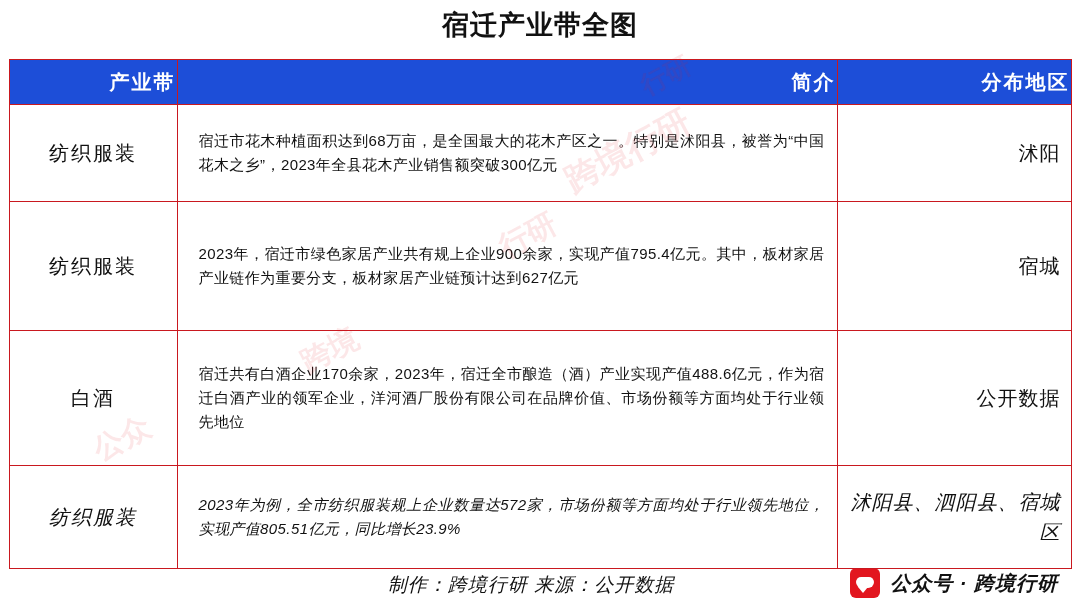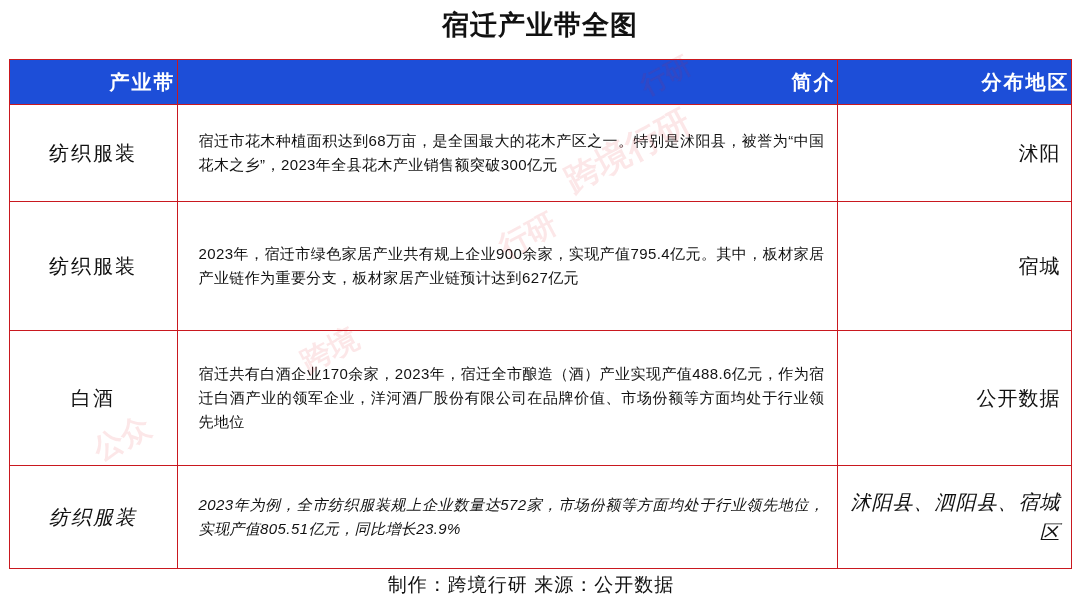--- a/index.html
+++ b/index.html
@@ -75,20 +75,21 @@
     color: #111111;
     padding: 6px 10px;
     line-height: 1.5;
   }
   .footer {
     position: absolute;
     left: 0;
     right: 0;
     bottom: 8px;
     height: 34px;
+    font-style: italic;
   }
   .credit {
     position: absolute;
     left: 0;
     width: 1062px;
     text-align: center;
     font-size: 19px;
     color: #111111;
     letter-spacing: 1px;
     top: 4px;
@@ -199,15 +200,19 @@
       <tr style="height:103px;font-style:italic;">
         <td class="cat">纺织服装</td>
         <td class="desc">2023年为例，全市纺织服装规上企业数量达572家，市场份额等方面均处于行业领先地位，实现产值805.51亿元，同比增长23.9%</td>
         <td class="region">沭阳县、泗阳县、宿城区</td>
       </tr>
     </tbody>
   </table>
 
   <div class="footer">
     <div class="credit">制作：跨境行研   来源：公开数据</div>
+    <div class="brand">
+      <span class="logo"></span>
+      <span class="btext">公众号 · 跨境行研</span>
+    </div>
   </div>
 
 </div>
 
 </body></html>

